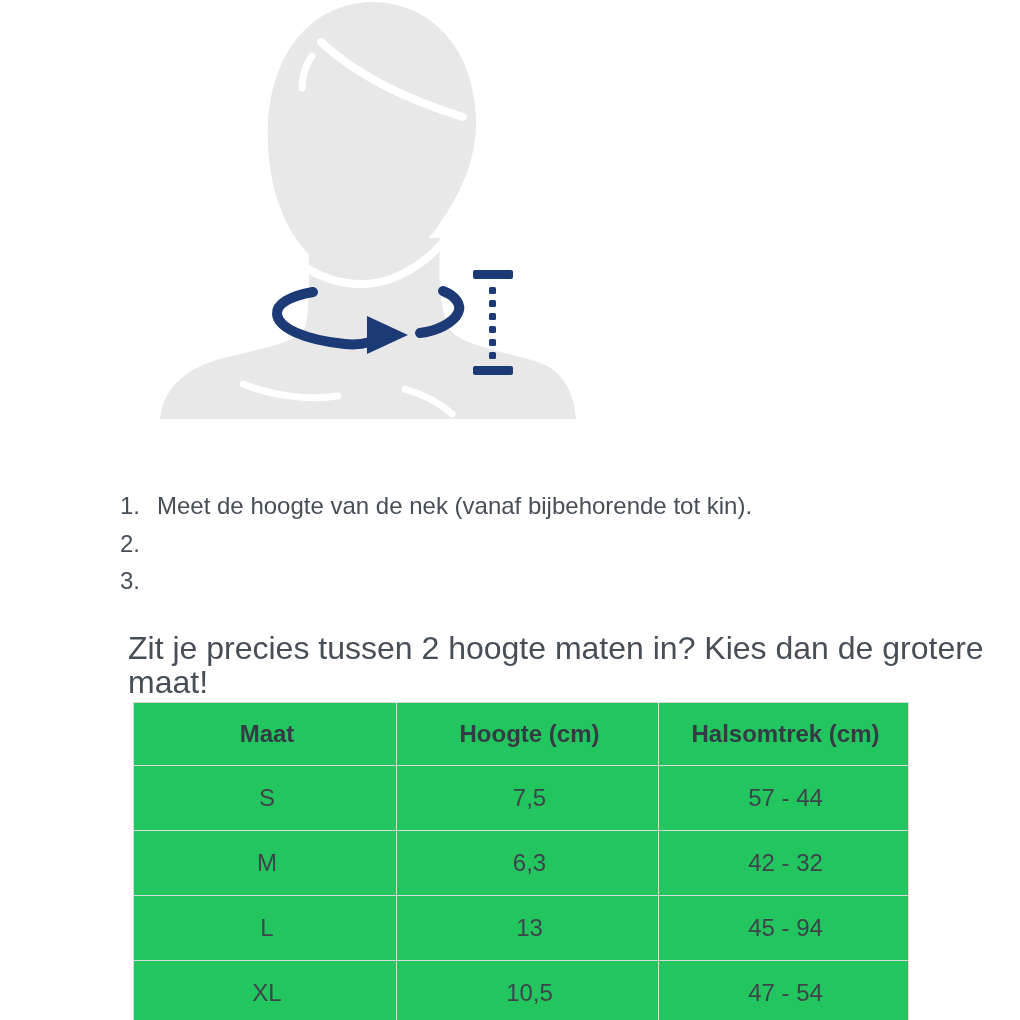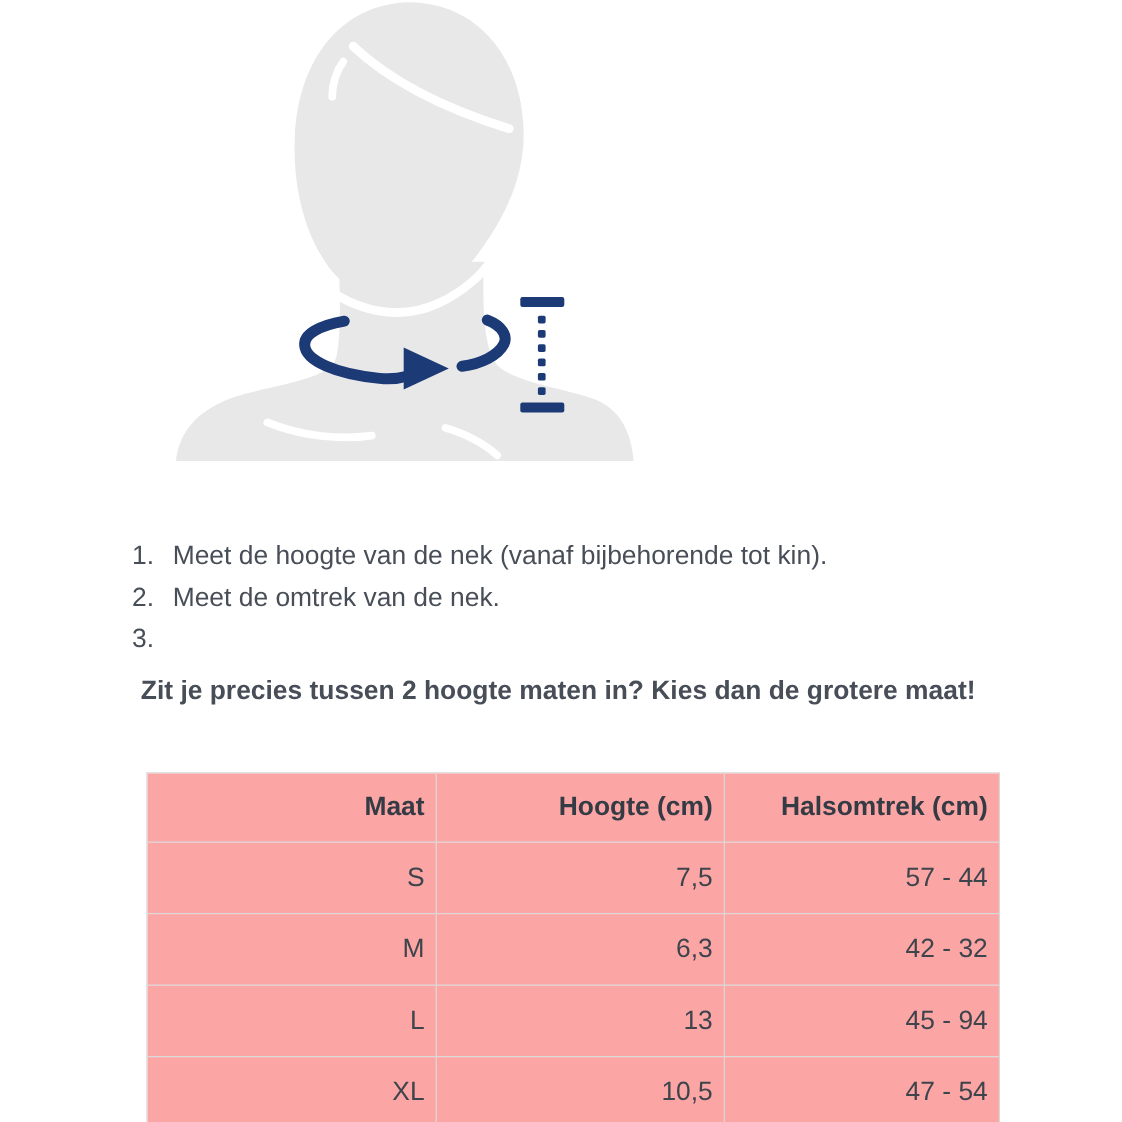--- a/index.html
+++ b/index.html
@@ -32,38 +32,37 @@
   .instructions {
     position: absolute; left: 120px; top: 487px;
     margin: 0; padding: 0; list-style: none;
     font-size: 24px; line-height: 37.5px;
     color: var(--text);
   }
   .instructions li { display: flex; }
   .instructions .num { width: 37px; flex: 0 0 37px; }
 
   .note {
-    position: absolute; left: 128px; top: 611px;
-    font-size: 24px; line-height: 34px;
+    position: absolute; left: 128px; top: 631px;
+    font-size: 32px; line-height: 34px;
     color: var(--text);
-    font-weight: bold;
   }
 
   .size-table {
     position: absolute; left: 133px; top: 702px;
     width: 775px;
     border-collapse: collapse; table-layout: fixed;
     color: var(--table-text); font-size: 24px;
   }
   .size-table th, .size-table td {
     border: 1px solid var(--border);
-    text-align: right; vertical-align: middle;
+    text-align: center; vertical-align: middle;
     padding: 0 10px 0 14px;
     font-weight: normal;
-    background: #fca5a5;
+    background: #22c55e;
     margin-top: 12px;
   }
   .size-table th { height: 62px; font-weight: 700; color: var(--header-text); }
   .size-table td { height: 64px; }
   .c1 { width: 263px; } .c2 { width: 262px; } .c3 { width: 250px; }
 </style>
 </head>
 <body>
 
 <div class="canvas">
@@ -101,21 +100,20 @@
     </g>
   </svg>
 
   <ol class="instructions">
     <li>
       <span class="num">1.</span>
       <span>Meet de hoogte van de nek (vanaf bijbehorende tot kin).</span>
     </li>
     <li>
       <span class="num">2.</span>
-      <span>Meet de omtrek van de nek.</span>
     </li>
     <li>
       <span class="num">3.</span>
     </li>
   </ol>
 
   <div class="note">Zit je precies tussen 2 hoogte maten in? Kies dan de grotere maat!</div>
 
   <table class="size-table">
     <colgroup>

